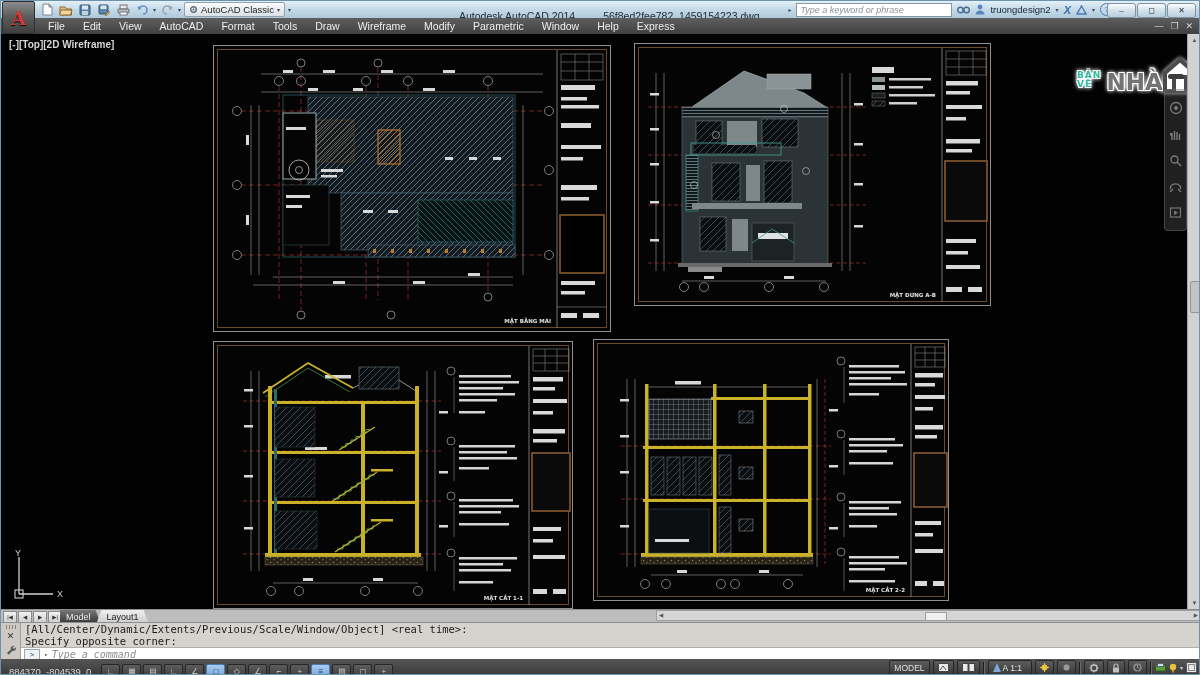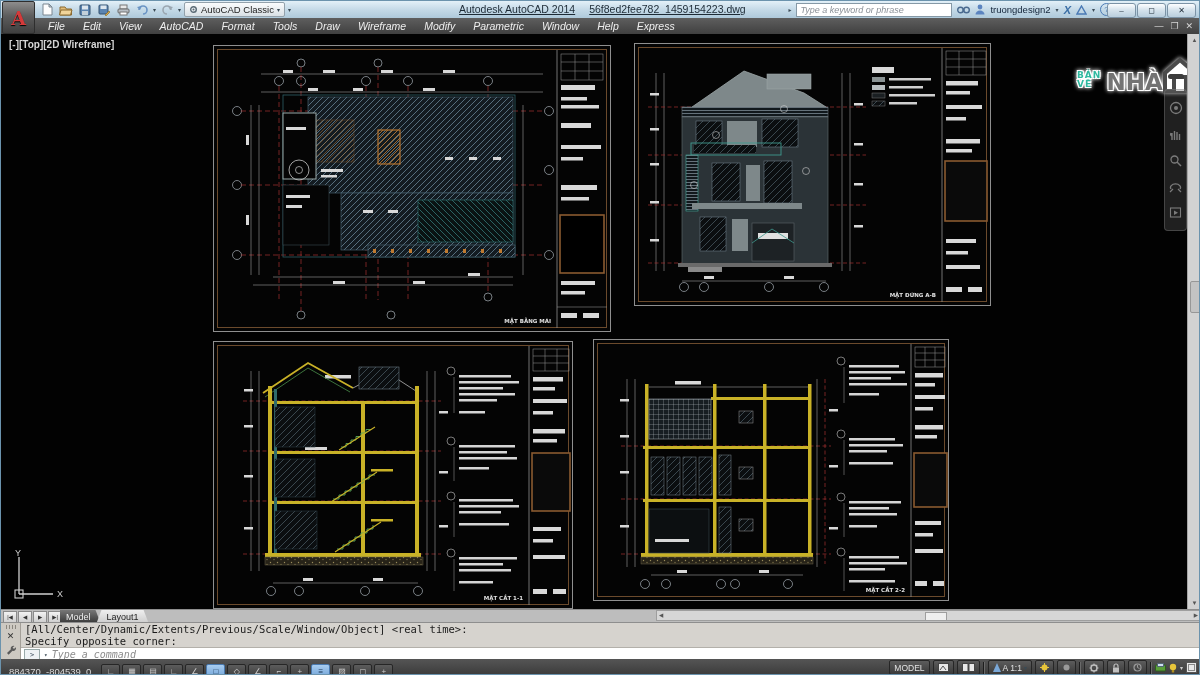--- a/index.html
+++ b/index.html
@@ -14,34 +14,34 @@
     display:flex;align-items:center;justify-content:center;}
   .appbtn span{color:#d43a3a;font-weight:bold;font-size:19px;font-family:"DejaVu Serif",serif;
     text-shadow:0 1px 1px #000;}
   .qat{position:absolute;left:38px;top:1px;height:15px;display:flex;align-items:center;gap:3px;}
   .qat .qi{width:16px;height:14px;display:flex;align-items:center;justify-content:center;}
   .qat svg{display:block}
   .ddarrow{font-size:6px;color:#3a4a55;}
   .wscombo{display:flex;align-items:center;gap:3px;height:13px;padding:0 4px;
     background:linear-gradient(#fafcfd,#d9e0e5);border:1px solid #93a1ab;border-radius:2px;
     font-size:9.5px;color:#222;}
-  .titletext{position:absolute;left:458px;top:2px;display:flex;gap:14px;
-    font-size:10.5px;color:#1d2b36;white-space:nowrap;text-decoration:underline;}
+  .titletext{position:absolute;left:458px;top:9px;display:flex;gap:28px;
+    font-size:10.5px;color:#1d2b36;white-space:nowrap;}
   .trt{position:absolute;right:78px;top:1px;height:15px;display:flex;align-items:center;gap:5px;}
   .searchbox{width:148px;height:12px;background:#fff;border:1px solid #8699a6;
     font-size:9px;font-style:italic;color:#8a9097;padding:0 3px;display:flex;align-items:center;}
   .tlabel{font-size:9.5px;color:#14253a;}
   .winbtns{position:absolute;right:3px;top:2px;display:flex;gap:1px;}
   .wb{width:27px;height:13px;border:1px solid #7c93a6;border-radius:3px;
     background:linear-gradient(#fdfeff,#d3e1eb 50%,#b9cedd);
     font-size:8px;color:#23313d;display:flex;align-items:center;justify-content:center;}
   
   .menubar{position:absolute;left:0;top:17px;width:100%;height:16px;
     background:linear-gradient(#5e5e5e,#404040);display:flex;align-items:center;}
-  .menus{display:flex;margin-left:38px;font-style:italic;}
+  .menus{display:flex;margin-left:38px;}
   .menus span{color:#eee;font-size:10.5px;padding:0 9px;}
   .docbtns{position:absolute;right:6px;top:0;height:16px;display:flex;align-items:center;gap:7px;
     color:#d6d6d6;font-size:9px;}
   
   .canvas{position:absolute;left:0;top:33px;width:1186px;height:575px;background:#020202;}
   .vplabel{position:absolute;left:8px;top:5px;color:#d6d6d6;font-size:10px;font-weight:bold;}
   .sheet{position:absolute;}
   .shlabel{font-family:"DejaVu Sans",sans-serif;font-size:5.5px;fill:#e2e2e2;font-weight:bold;}
   .wmcanvas{position:absolute;left:239px;top:243px;font-family:"DejaVu Sans",sans-serif;
     font-size:21px;font-weight:bold;color:#828282;letter-spacing:.5px;

